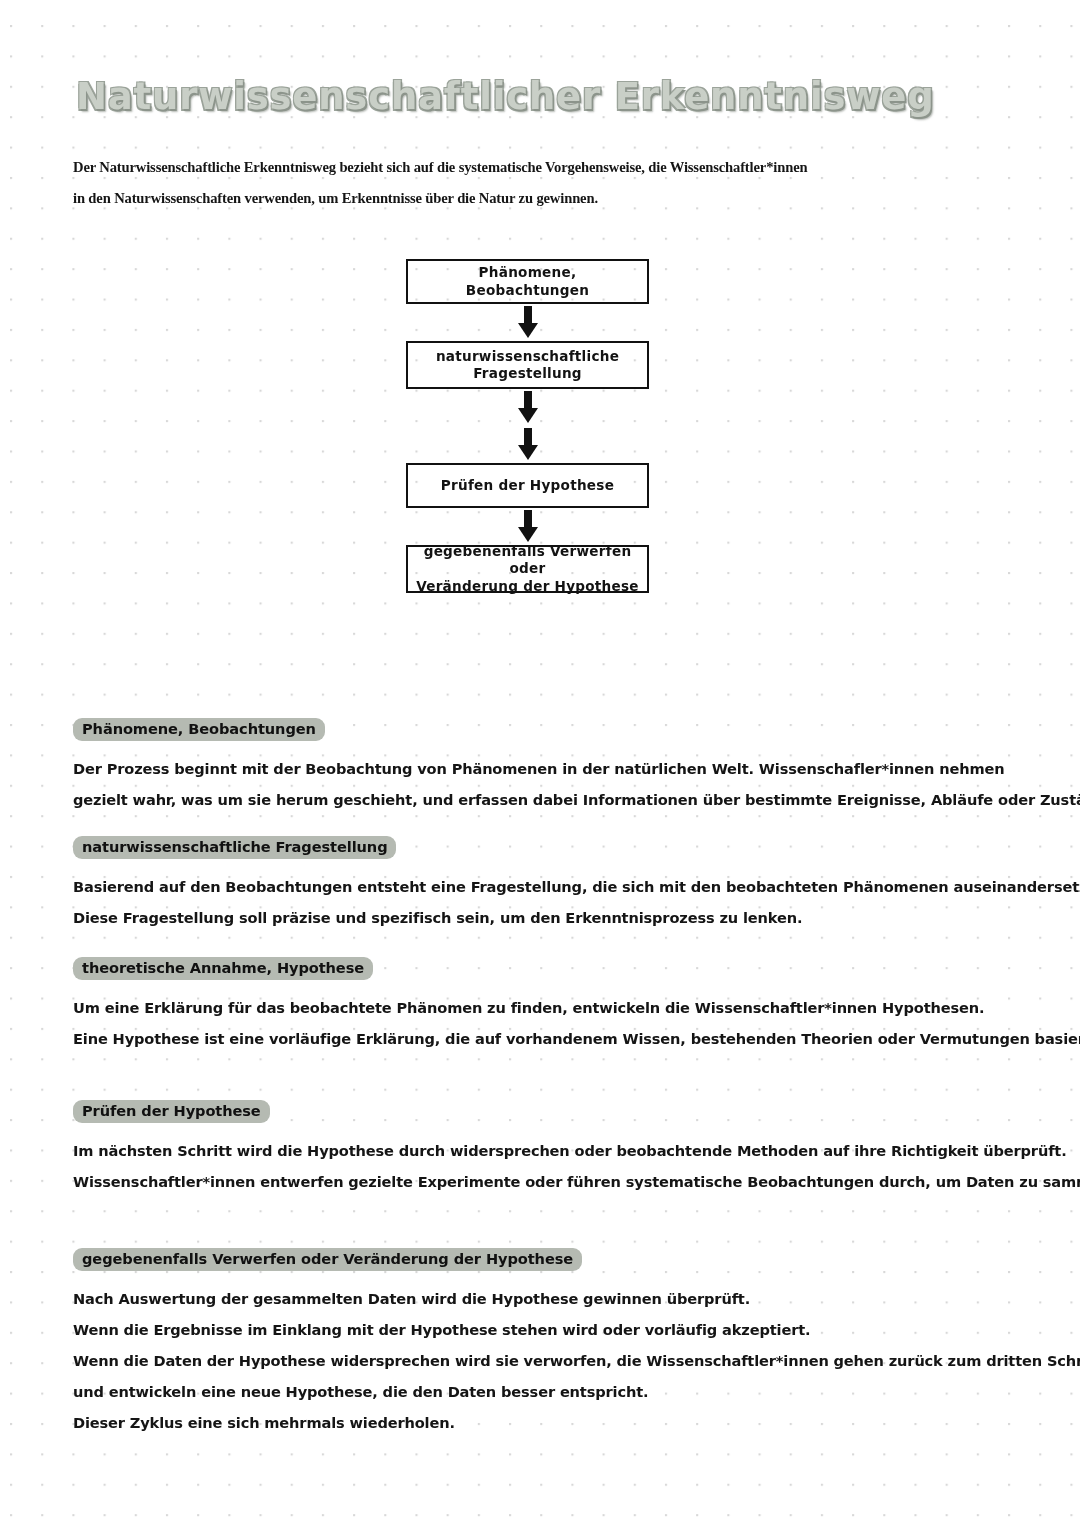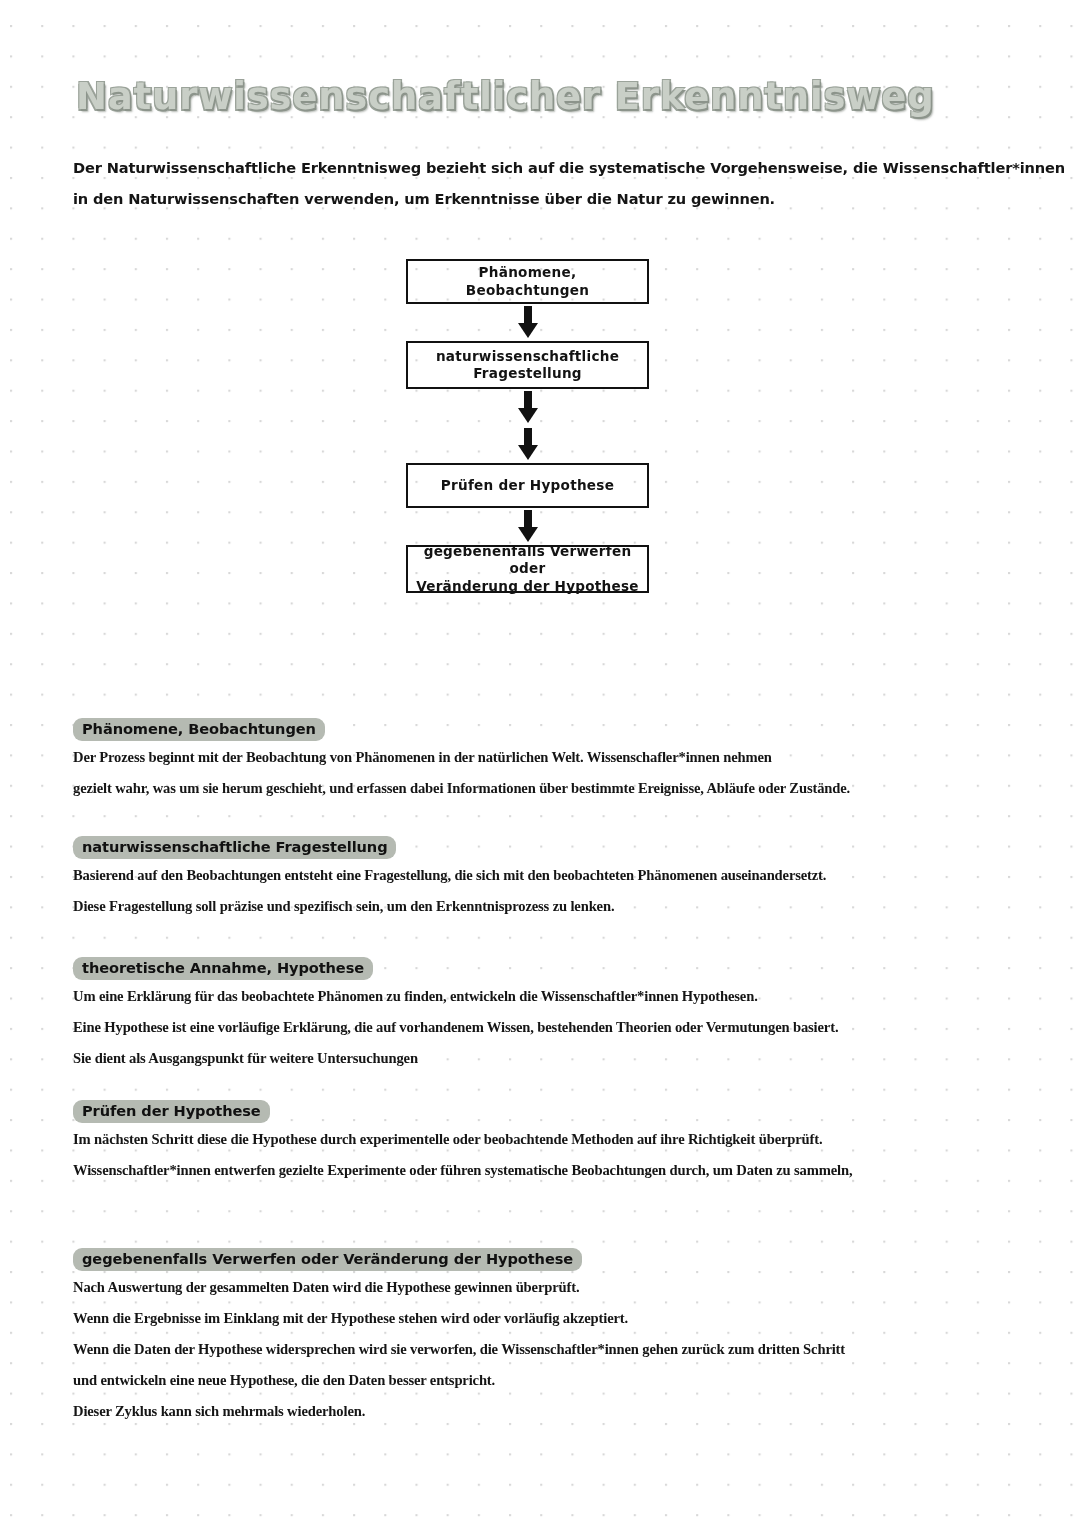--- a/index.html
+++ b/index.html
@@ -41,20 +41,21 @@
        2.6px 2.6px 2px rgba(120,128,118,0.55);
     white-space: nowrap;
   }
 
   
   #intro {
     position: absolute;
     left: 73px;
     top: 152px;
     width: 900px;
+    font-family: Liberation Serif, serif;
   }
   .body-line {
     font-size: 14.6px;
     font-weight: 600;
     color: #151515;
     line-height: 31px;
     letter-spacing: -0.15px;
     white-space: nowrap;
   }
 
@@ -103,21 +104,21 @@
     background: #b5bab2;
     border-radius: 9px;
     padding: 2px 9px 3px 9px;
     font-size: 14.6px;
     font-weight: 600;
     color: #111111;
     letter-spacing: -0.1px;
     line-height: 18px;
     white-space: nowrap;
   }
-  .section-body { margin-top: 1px; font-family: Liberation Serif, serif; }
+  .section-body { margin-top: 12px; }
 
   #sec-0 { top: 718px; }
   #sec-1 { top: 836px; }
   #sec-2 { top: 957px; }
   #sec-3 { top: 1100px; }
   #sec-4 { top: 1248px; }
 </style>
 </head>
 <body>
 
@@ -183,34 +184,33 @@
       <div class="section-body">
         <div class="body-line">Basierend auf den Beobachtungen entsteht eine Fragestellung, die sich mit den beobachteten Phänomenen auseinandersetzt.</div>
         <div class="body-line">Diese Fragestellung soll präzise und spezifisch sein, um den Erkenntnisprozess zu lenken.</div>
       </div>
     </div>
   <div class="section" id="sec-2">
       <div><span class="section-heading">theoretische Annahme, Hypothese</span></div>
       <div class="section-body">
         <div class="body-line">Um eine Erklärung für das beobachtete Phänomen zu finden, entwickeln die Wissenschaftler*innen Hypothesen.</div>
         <div class="body-line">Eine Hypothese ist eine vorläufige Erklärung, die auf vorhandenem Wissen, bestehenden Theorien oder Vermutungen basiert.</div>
-        <div class="body-line">Sie dient als Ausgangspunkt für weitere Untersuchungen</div>
       </div>
     </div>
   <div class="section" id="sec-3">
       <div><span class="section-heading">Prüfen der Hypothese</span></div>
       <div class="section-body">
-        <div class="body-line">Im nächsten Schritt diese die Hypothese durch experimentelle oder beobachtende Methoden auf ihre Richtigkeit überprüft.</div>
+        <div class="body-line">Im nächsten Schritt wird die Hypothese durch widersprechen oder beobachtende Methoden auf ihre Richtigkeit überprüft.</div>
         <div class="body-line">Wissenschaftler*innen entwerfen gezielte Experimente oder führen systematische Beobachtungen durch, um Daten zu sammeln,</div>
       </div>
     </div>
   <div class="section" id="sec-4">
       <div><span class="section-heading">gegebenenfalls Verwerfen oder Veränderung der Hypothese</span></div>
       <div class="section-body">
         <div class="body-line">Nach Auswertung der gesammelten Daten wird die Hypothese gewinnen überprüft.</div>
         <div class="body-line">Wenn die Ergebnisse im Einklang mit der Hypothese stehen wird oder vorläufig akzeptiert.</div>
         <div class="body-line">Wenn die Daten der Hypothese widersprechen wird sie verworfen, die Wissenschaftler*innen gehen zurück zum dritten Schritt</div>
         <div class="body-line">und entwickeln eine neue Hypothese, die den Daten besser entspricht.</div>
-        <div class="body-line">Dieser Zyklus kann sich mehrmals wiederholen.</div>
+        <div class="body-line">Dieser Zyklus eine sich mehrmals wiederholen.</div>
       </div>
     </div>
 
 </div>
 
 </body></html>

